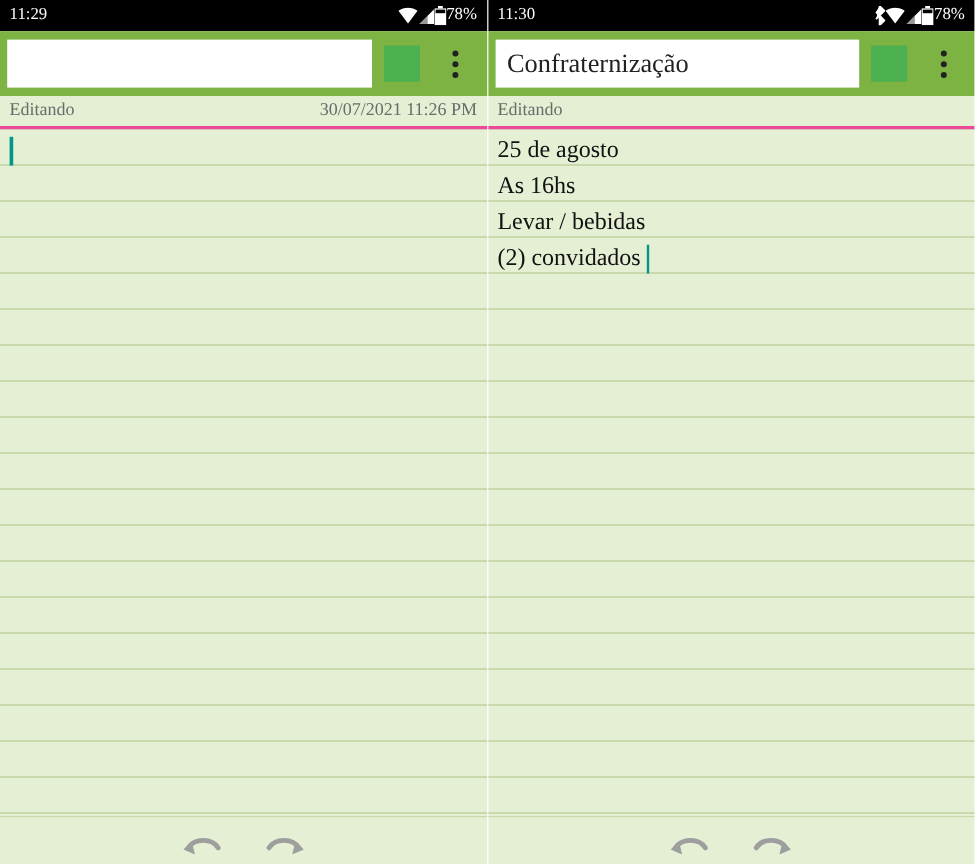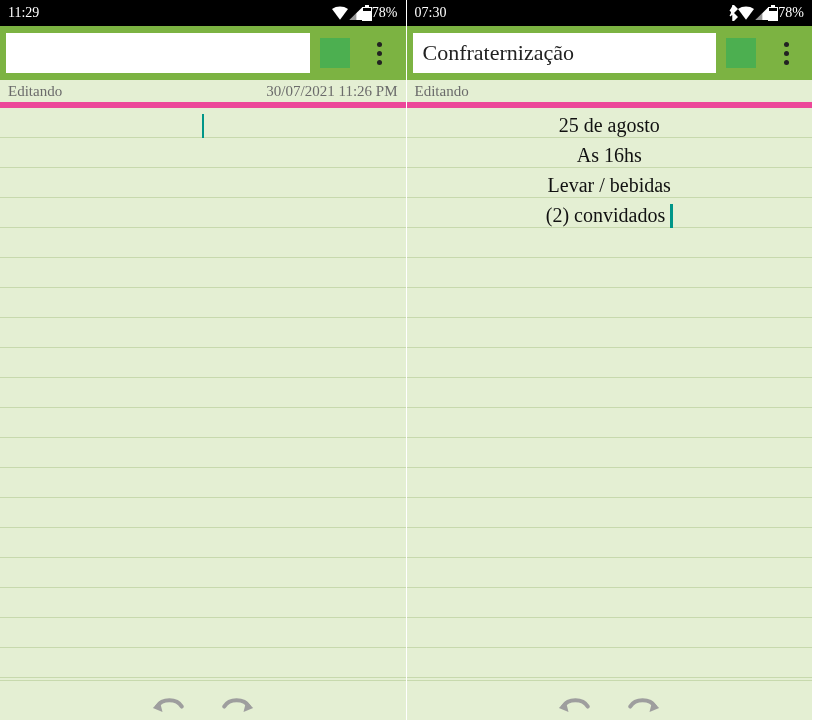--- a/index.html
+++ b/index.html
@@ -74,41 +74,40 @@
   
   .meta {
     height: 28px;
     background: #e4efd3;
     display: flex;
     align-items: center;
     justify-content: space-between;
     padding: 0 8px;
     font-size: 15px;
     color: #6b6b6b;
-    border-bottom: 6px solid #ec4899;
+    border-bottom: 3px solid #ec4899;
   }
   
   .note-body {
     flex: 1;
     background: #e4efd3;
     background-image: repeating-linear-gradient(
       to bottom,
       transparent 0,
       transparent 29px,
       #c7d9ad 29px,
       #c7d9ad 30px
     );
     background-position: 0 0px;
     padding: 2px 8px 0 8px;
     font-size: 20px;
     line-height: 30px;
     color: #111;
     position: relative;
     overflow: hidden;
-    text-align: center;
   }
   .note-text { white-space: pre-wrap; }
   .cursor {
     display: inline-block;
     width: 2.5px;
     height: 24px;
     background: #009688;
     vertical-align: text-bottom;
     margin-bottom: -2px;
   }
@@ -181,21 +180,21 @@
       <svg width="34" height="22" viewBox="0 0 24 16">
           <path fill="none" stroke="#9e9e9e" stroke-width="3" stroke-linecap="round" d="M2 12 A10 8 0 0 1 20 12"></path>
           <path fill="#9e9e9e" d="M23 13 L16 16 L18 8 Z"></path>
         </svg>
     </span>
   </div>
 </div>
 
 <div class="screen">
   <div class="statusbar">
-    <span>07:30</span>
+    <span>11:30</span>
     <span class="status-right">
       <span class="status-icon">
         <svg width="10" height="16" viewBox="0 0 10 16">
             <path fill="#fff" d="M5 0 L5 16 L9 12 L2 5 M5 0 L9 4 L2 11" stroke="#fff" stroke-width="1.5"></path>
           </svg>
       </span>
       <span class="status-icon">
         <svg width="16" height="14" viewBox="0 0 24 20">
             <path fill="#fff" d="M12 20 L24 4 C17 -1 7 -1 0 4 Z"></path>
           </svg>

